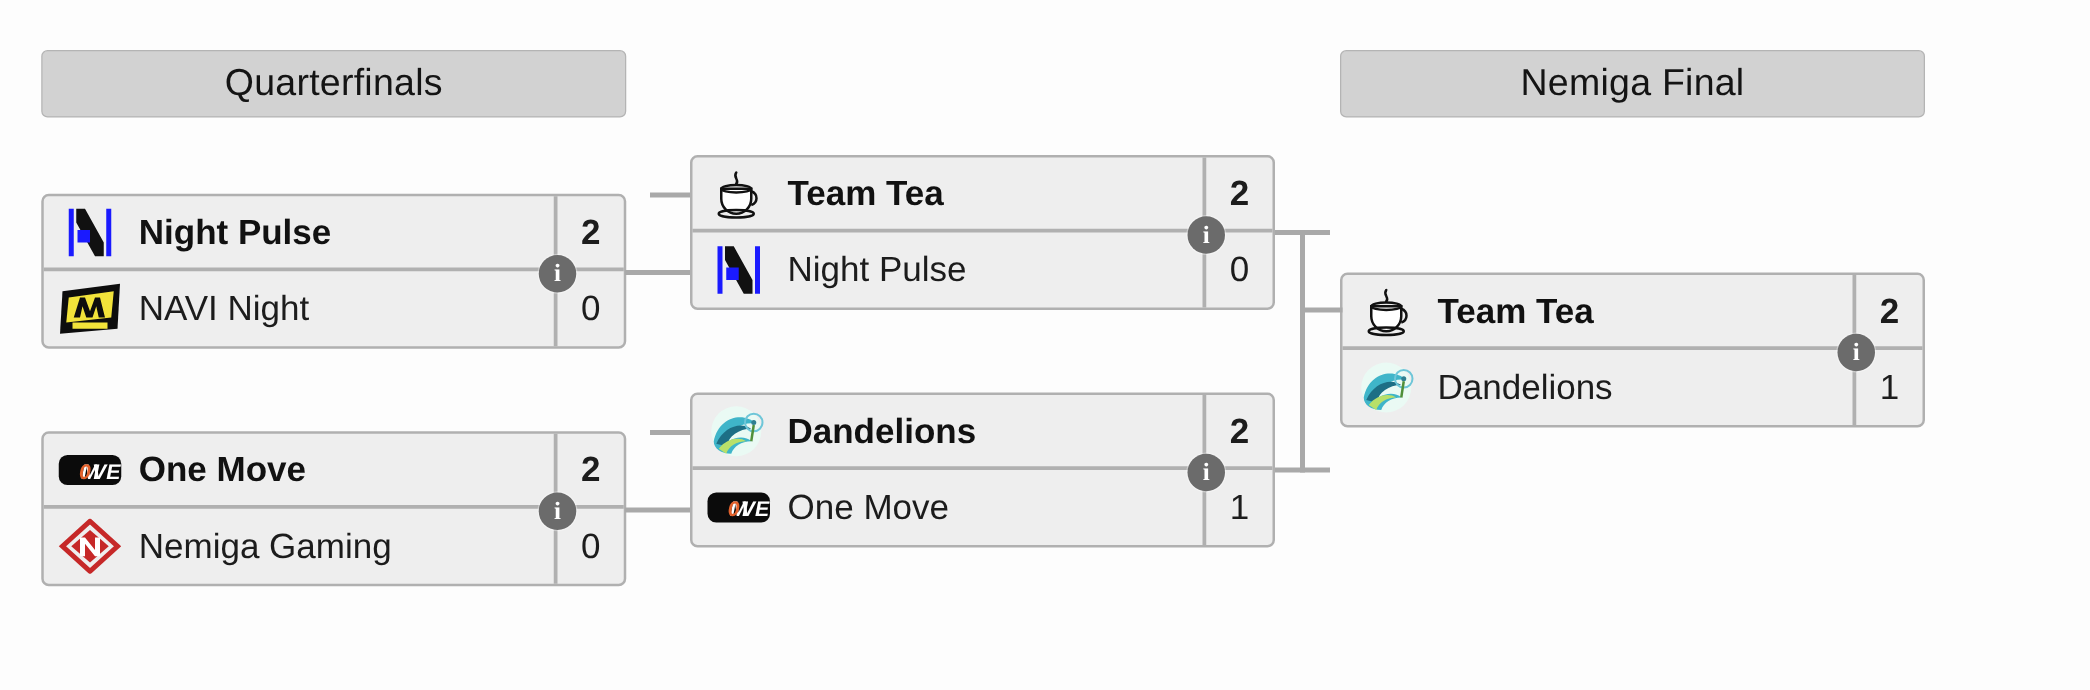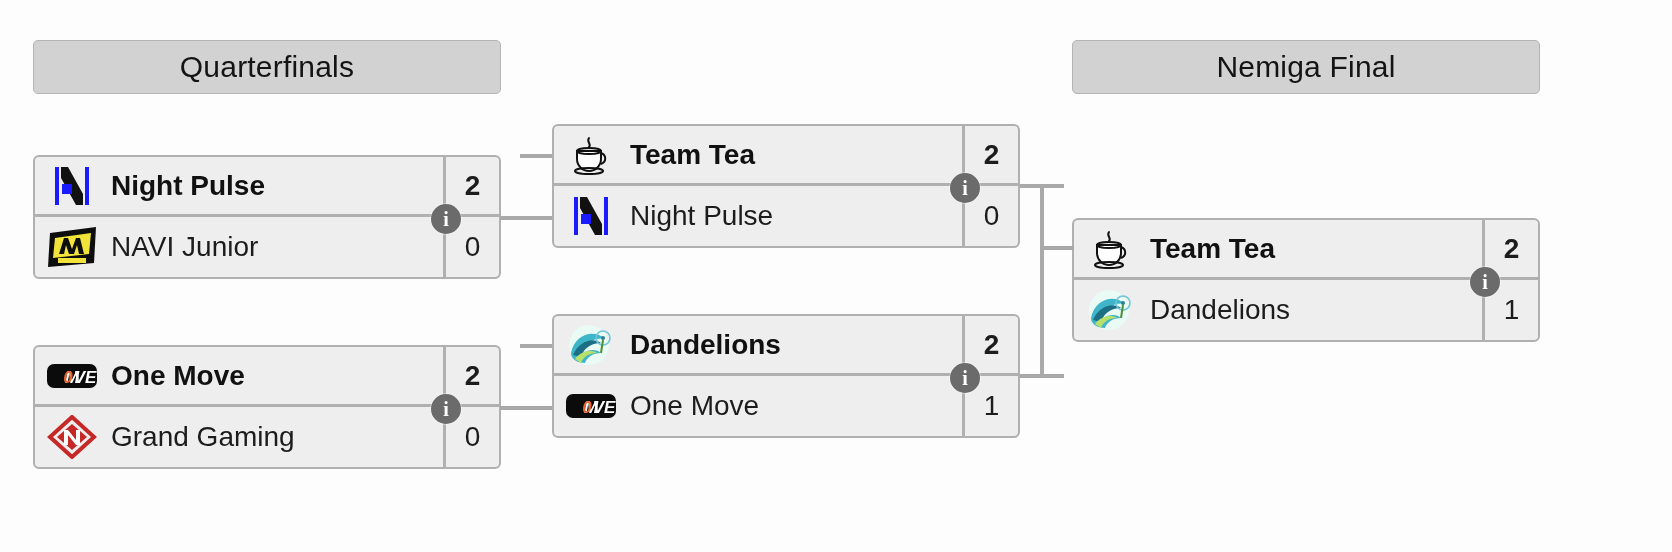--- a/index.html
+++ b/index.html
@@ -123,21 +123,21 @@
     </div>
     <div class="team-row winner-false">
       <div class="logo-cell">
         <svg class="logo" viewBox="0 0 52 44">
           <polygon points="4,8 50,2 48,38 2,42" fill="#0d0d0d"></polygon>
           <polygon points="9,13 45,8 43,29 7,33" fill="#f2e33a"></polygon>
           <polygon points="13,29 18,13 22,13 26,24 30,13 34,13 38,29 33,29 31,20 28,29 23,29 20,20 18,29" fill="#0d0d0d"></polygon>
           <rect x="12" y="33" width="28" height="5" fill="#f2e33a"></rect>
         </svg>
       </div>
-      <div class="name-cell">NAVI Junior</div>
+      <div class="name-cell">NAVI Night</div>
       <div class="score-cell">0</div>
     </div>
     <div class="info-badge" style="left:396px;top:47px;">i</div>
   </div>
 
   <div class="match" style="left:33px;top:345px;width:468px;height:124px;">
     <div class="team-row top winner">
       <div class="logo-cell">
         <svg class="logo" viewBox="0 0 52 44">
           <rect x="1" y="10" width="50" height="24" rx="7" fill="#0b0b0b"></rect>
@@ -150,21 +150,21 @@
       <div class="score-cell">2</div>
     </div>
     <div class="team-row">
       <div class="logo-cell">
         <svg class="logo" viewBox="0 0 52 44">
           <polygon points="26,2 48,22 26,42 4,22" fill="none" stroke="#c62828" stroke-width="4"></polygon>
           <polygon points="26,9 41,22 26,35 11,22" fill="#c62828"></polygon>
           <polygon points="18,30 18,15 22,15 30,25 30,15 34,15 34,30 30,30 22,20 22,30" fill="#ffffff"></polygon>
         </svg>
       </div>
-      <div class="name-cell">Grand Gaming</div>
+      <div class="name-cell">Nemiga Gaming</div>
       <div class="score-cell">0</div>
     </div>
     <div class="info-badge" style="left:396px;top:47px;">i</div>
   </div>
 
   <div class="match" style="left:552px;top:124px;width:468px;height:124px;">
     <div class="team-row top winner">
       <div class="logo-cell">
         <svg class="logo" viewBox="0 0 52 44">
           <path d="M12 18 h24 v8 a12 12 0 0 1 -24 0 z" fill="#ffffff" stroke="#111" stroke-width="2"></path>

